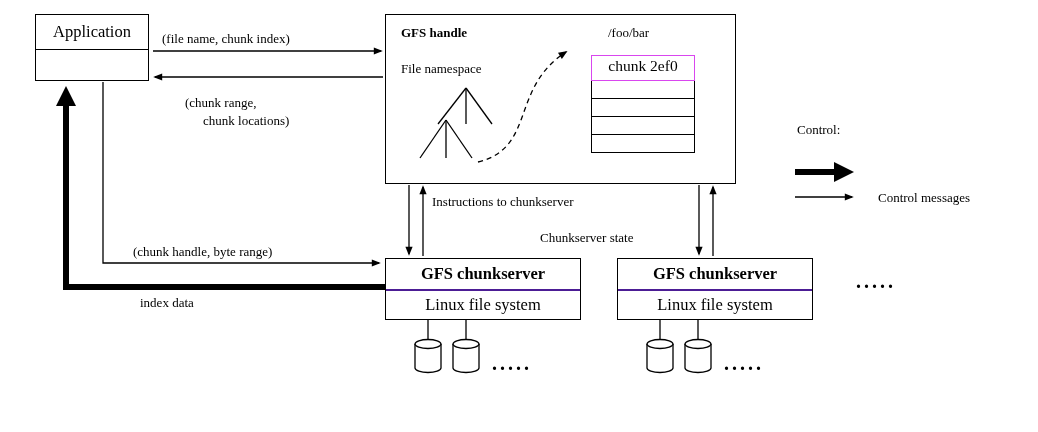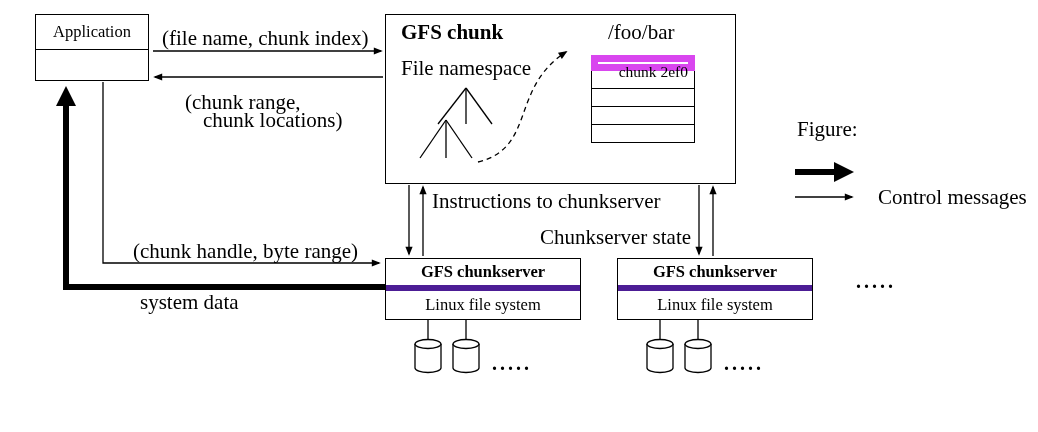--- a/index.html
+++ b/index.html
@@ -5,35 +5,35 @@
   * { margin:0; padding:0; box-sizing:border-box; }
   html,body { background:#ffffff; }
   .stage {
     position:relative; width:1038px; height:432px; background:#ffffff;
     font-family:"Liberation Serif", serif; color:#000; overflow:hidden;
   }
   svg.overlay { position:absolute; left:0; top:0; }
   .box { position:absolute; border:1px solid #000; background:transparent; }
   .cell { display:flex; align-items:center; justify-content:center; font-size:16.5px; }
   .bold { font-weight:bold; }
-  .lbl { position:absolute; font-size:21px; white-space:nowrap; line-height:19px; }
+  .lbl { position:absolute; font-size:13px; white-space:nowrap; line-height:19px; }
 
   .client-box { left:35px; top:14px; width:114px; height:67px; }
   .client-box .cell-app { height:35px; border-bottom:1px solid #000; }
   .client-box .cell-client { height:30px; }
 
   .master-box { left:385px; top:14px; width:351px; height:170px; }
 
   .chunk-table { position:absolute; left:205px; top:40px; width:104px; }
-  .ct-head { height:16px; border:7px solid #d946ef; text-align:right;
+  .ct-head { height:26px; border:1px solid #d946ef; text-align:center;
              font-size:15.5px; line-height:20px; }
   .ct-row  { height:18px; border:1px solid #000; border-top:none; }
 
   .cs-box { width:196px; height:62px; top:258px; }
-  .cs-box .cell-title { height:32px; border-bottom:6px solid #4c1d95; }
+  .cs-box .cell-title { height:32px; border-bottom:2px solid #4c1d95; }
   .cs-box .cell-fs { height:28px; }
   .cs1 { left:385px; }
   .cs2 { left:617px; }
 
   .dots { position:absolute; font-size:20px; font-weight:bold;
           letter-spacing:3px; white-space:nowrap; }
 
   .caption { position:absolute; left:0; top:402px; width:100%;
              text-align:center; font-weight:bold; font-size:18px; }
 </style>
@@ -97,21 +97,21 @@
 
     <line x1="795" y1="172" x2="848" y2="172" stroke="#000" stroke-width="6" marker-end="url(#m-big)"></line>
     <line x1="795" y1="197" x2="852" y2="197" stroke="#000" stroke-width="1.3" marker-end="url(#m-thin)"></line>
   </svg>
 
   <div class="box client-box">
     <div class="cell cell-app">Application</div>
   </div>
 
   <div class="box master-box">
-    <div class="lbl bold" style="left:15px; top:8px;">GFS chunk</div>
+    <div class="lbl bold" style="left:15px; top:8px;">GFS handle</div>
     <div class="lbl" style="left:15px; top:44px;">File namespace</div>
     <div class="lbl" style="left:198px; top:8px;margin-left:24px;">/foo/bar</div>
     <div class="chunk-table">
       <div class="ct-head">chunk 2ef0</div>
       <div class="ct-row"></div>
       <div class="ct-row"></div>
       <div class="ct-row"></div>
       <div class="ct-row"></div>
     </div>
   </div>
@@ -124,22 +124,22 @@
     <div class="cell cell-title bold">GFS chunkserver</div>
     <div class="cell cell-fs">Linux file system</div>
   </div>
 
   <div class="lbl" style="left:162px; top:29px;">(file name, chunk index)</div>
   <div class="lbl" style="left:185px; top:93px;">(chunk range,</div>
   <div class="lbl" style="left:203px; top:111px;">chunk locations)</div>
   <div class="lbl" style="left:432px; top:192px;">Instructions to chunkserver</div>
   <div class="lbl" style="left:540px; top:228px;">Chunkserver state</div>
   <div class="lbl" style="left:133px; top:242px;">(chunk handle, byte range)</div>
-  <div class="lbl" style="left:140px; top:293px;">system data</div>
+  <div class="lbl" style="left:140px; top:293px;">index data</div>
 
-  <div class="lbl" style="left:797px; top:120px;">Figure:</div>
+  <div class="lbl" style="left:797px; top:120px;">Control:</div>
   <div class="lbl" style="left:878px; top:188px;">Control messages</div>
 
   <div class="dots" style="left:856px; top:270px;">.....</div>
   <div class="dots" style="left:492px; top:352px;">.....</div>
   <div class="dots" style="left:724px; top:352px;">.....</div>
 
 </div>
 
 </body></html>

